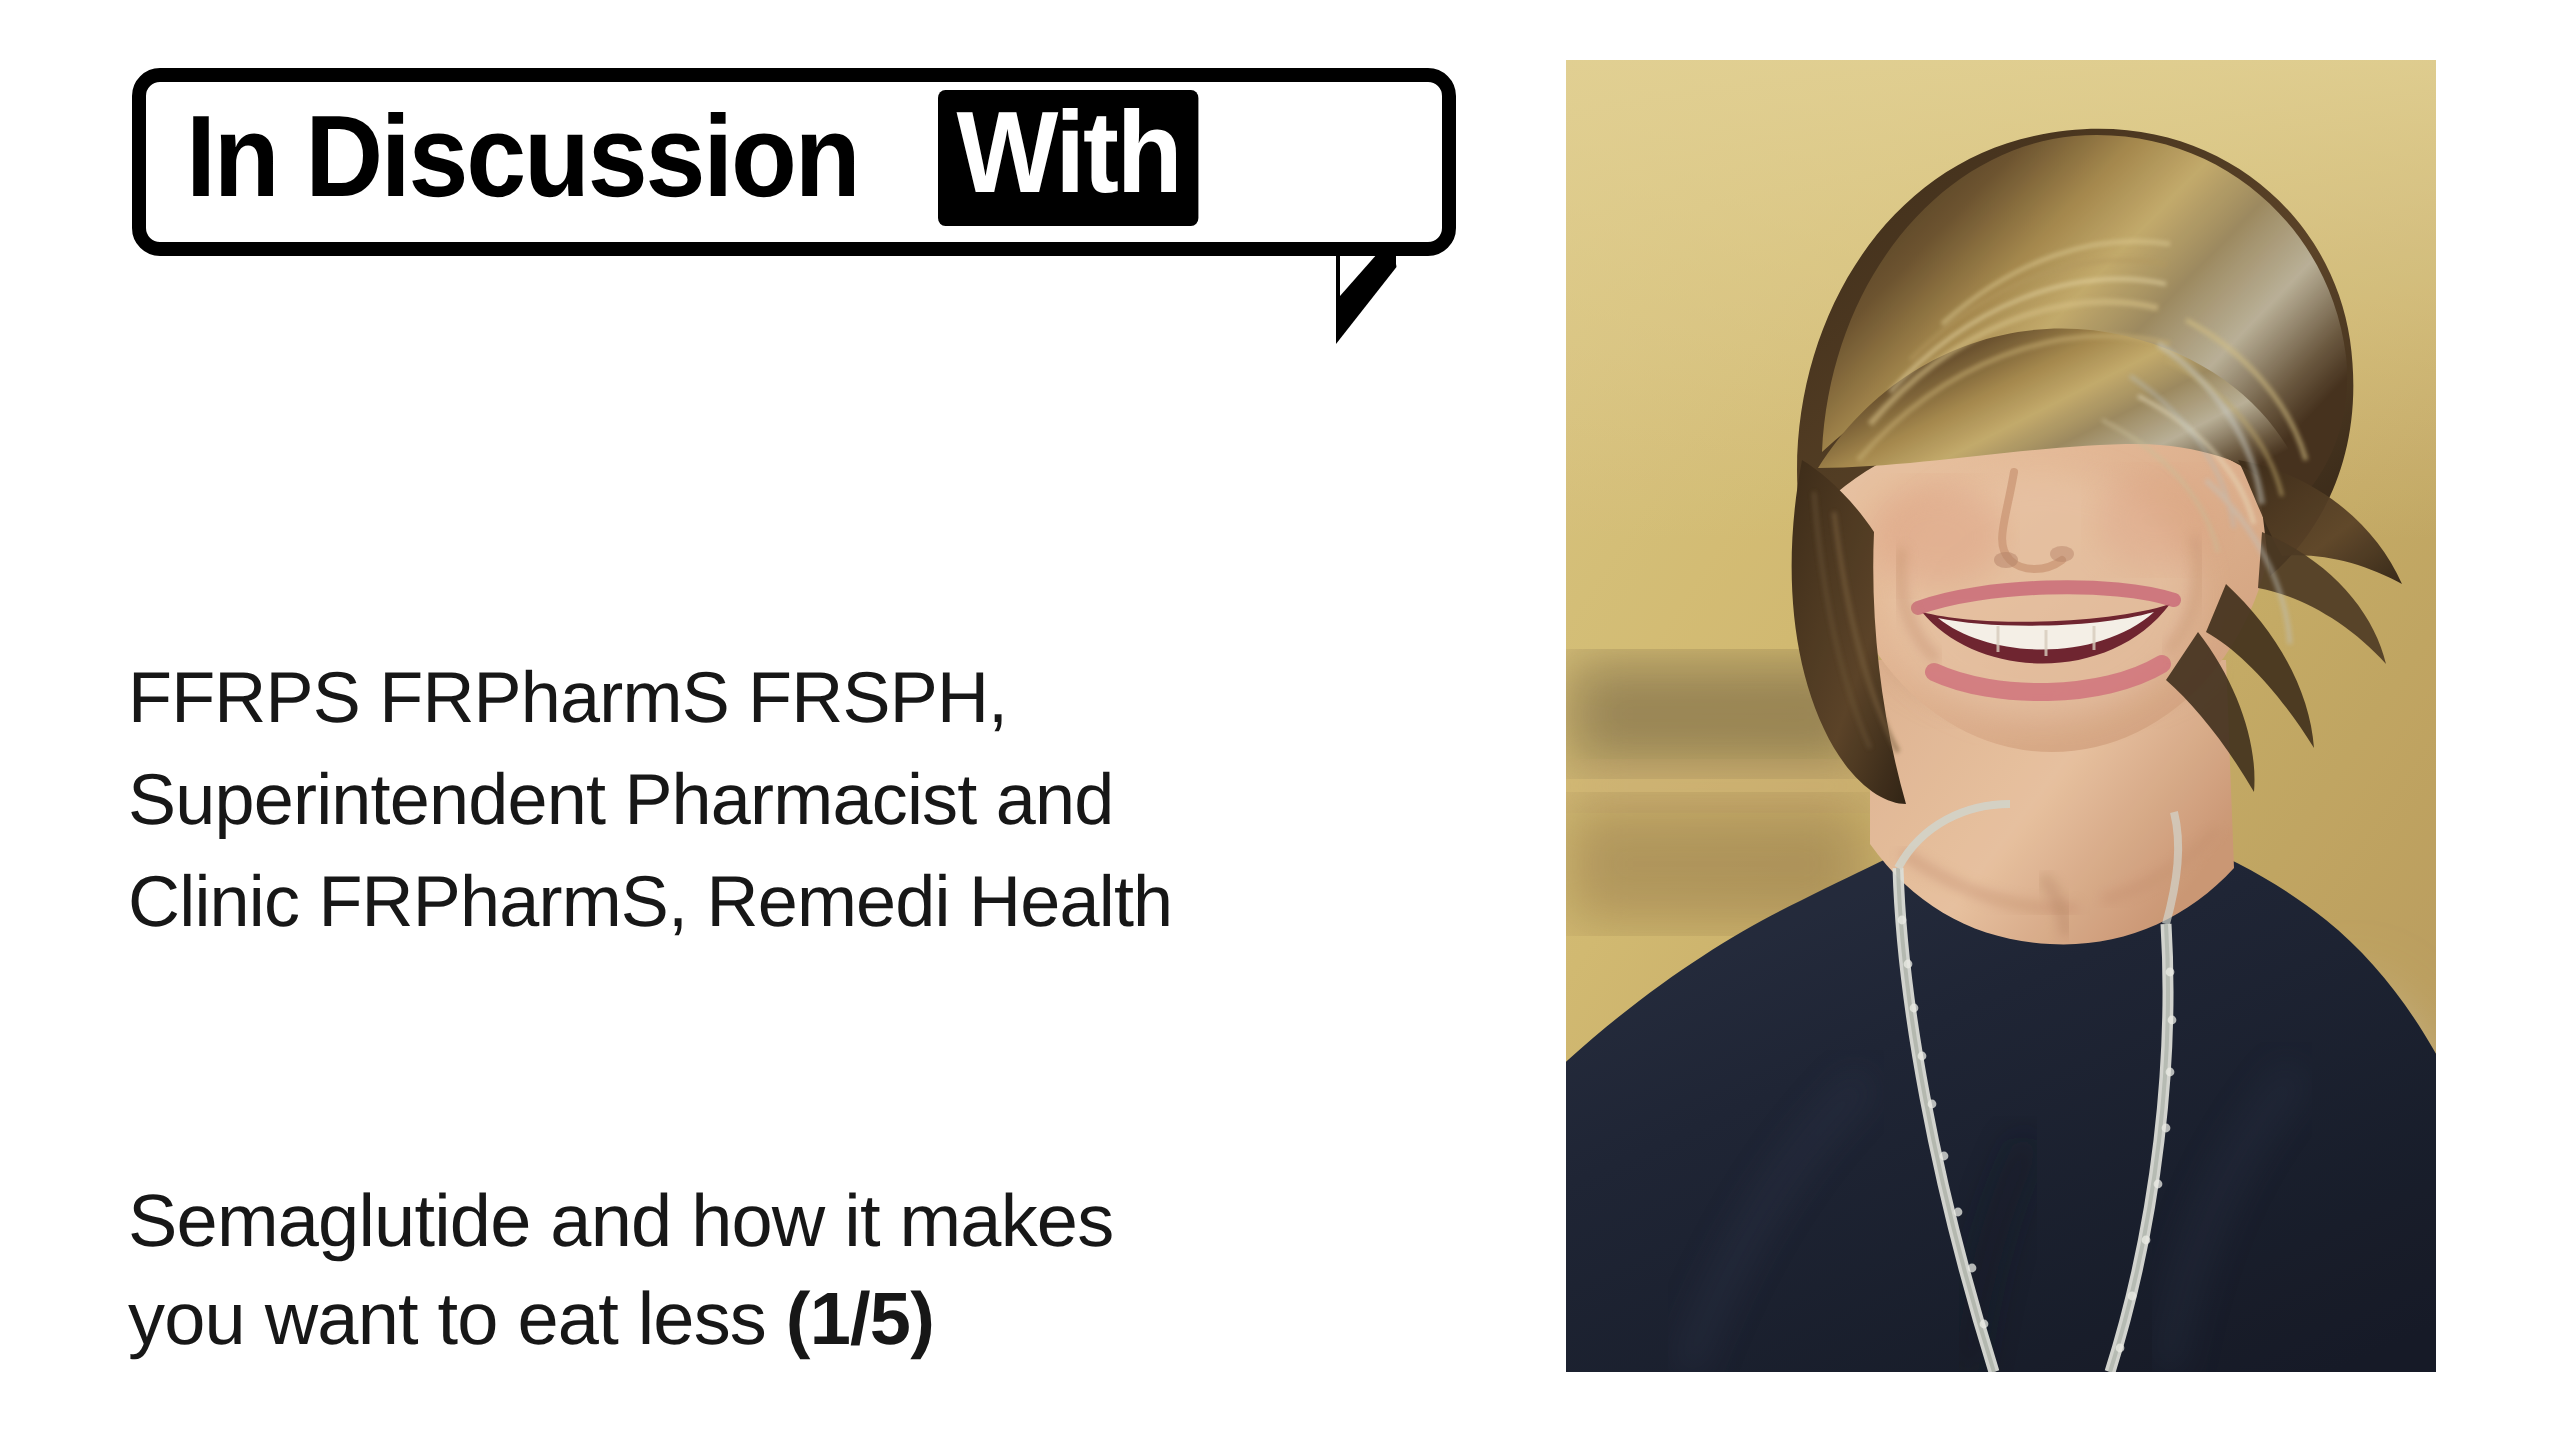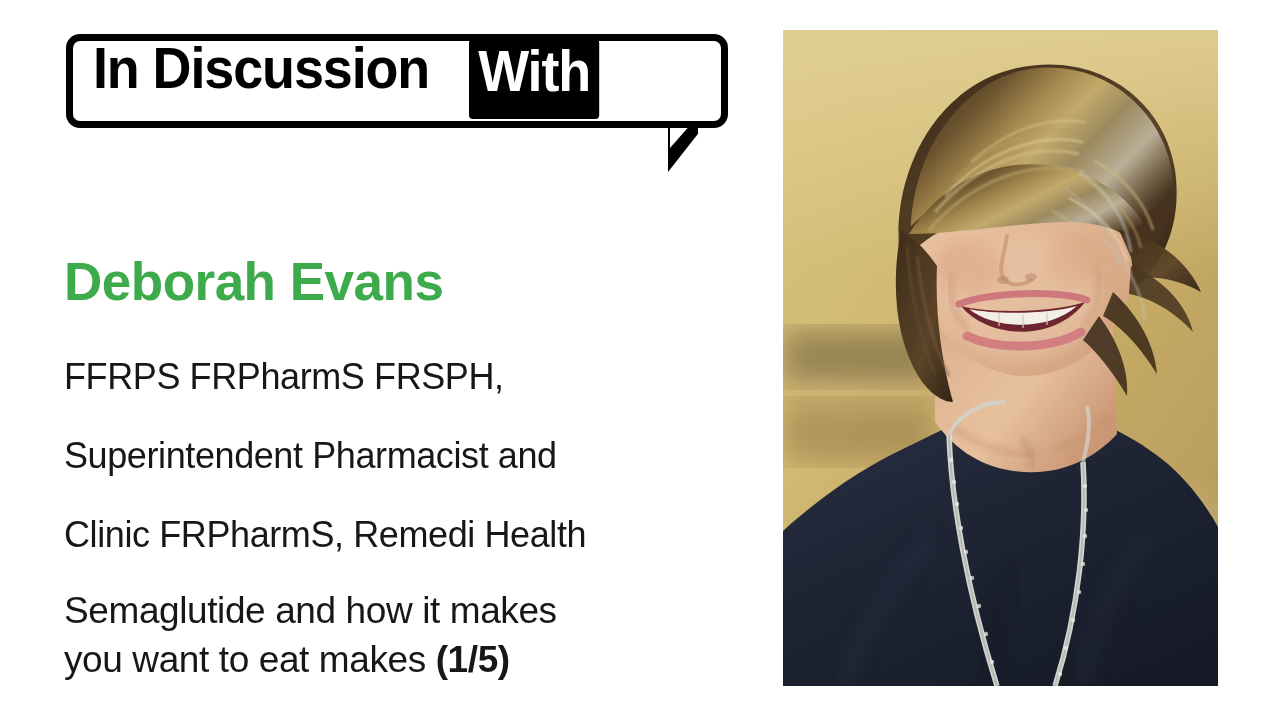--- a/index.html
+++ b/index.html
@@ -17,21 +17,21 @@
   .bubble{
     position:absolute;left:4px;top:4px;
     width:648px;height:80px;
     border:7px solid #000;
     border-radius:14px;
     background:#fff;
     box-sizing:content-box;
   }
   .bubble-inner{
     position:absolute;inset:0;
-    display:flex;
+    display:flex;align-items:center;
     padding-left:20px;
     gap:0px;
   }
   .logo-text-1{
     font-family:"Liberation Sans", sans-serif;
     font-weight:bold;
     font-size:58px;
     line-height:58px;
     letter-spacing:-1.2px;
     color:#000;
@@ -97,21 +97,21 @@
   .credentials{
     position:absolute;left:64px;top:323px;
     width:640px;
     font-family:"Liberation Sans", sans-serif;
     font-weight:normal;
     font-size:36px;
     line-height:51px;
     color:#171717;
     letter-spacing:-0.4px;
   }
-  .credentials .cred-line{display:block;white-space:nowrap;margin-top:28px;}
+  .credentials .cred-line{display:block;white-space:nowrap;}
 
   .caption{
     position:absolute;left:64px;top:586px;
     width:660px;
     font-family:Liberation Sans, sans-serif;
     font-weight:normal;
     font-size:37px;
     line-height:49px;
     color:#171717;
     letter-spacing:-0.4px;
@@ -139,31 +139,30 @@
     <div class="tail-fill"></div>
     <div class="tail-notch"></div>
     <div class="bubble">
       <div class="bubble-inner">
         <span class="logo-text-1">In Discussion</span>
         <span class="logo-badge">With</span>
       </div>
     </div>
   </div>
 
-  <div class="name">Deborah Evans</div>
 
   <div class="credentials">
     <span class="cred-line">FFRPS FRPharmS FRSPH,</span>
     <span class="cred-line">Superintendent Pharmacist and</span>
     <span class="cred-line">Clinic FRPharmS, Remedi Health</span>
   </div>
 
   <div class="caption">
     <span class="cap-line">Semaglutide and how it makes</span>
-    <span class="cap-line"><span>you want to eat makes</span> <b>(1/5)</b></span>
+    <span class="cap-line"><span>you want to eat less</span> <b>(1/5)</b></span>
   </div>
 
   <div class="photo">
     <svg viewBox="0 0 435 656" preserveAspectRatio="none">
       <defs>
         <linearGradient id="bgG" x1="0" y1="0" x2="1" y2="1">
           <stop offset="0%" stop-color="#e0cb86"></stop>
           <stop offset="35%" stop-color="#d6be74"></stop>
           <stop offset="62%" stop-color="#c9ae68"></stop>
           <stop offset="100%" stop-color="#b89a5c"></stop>

